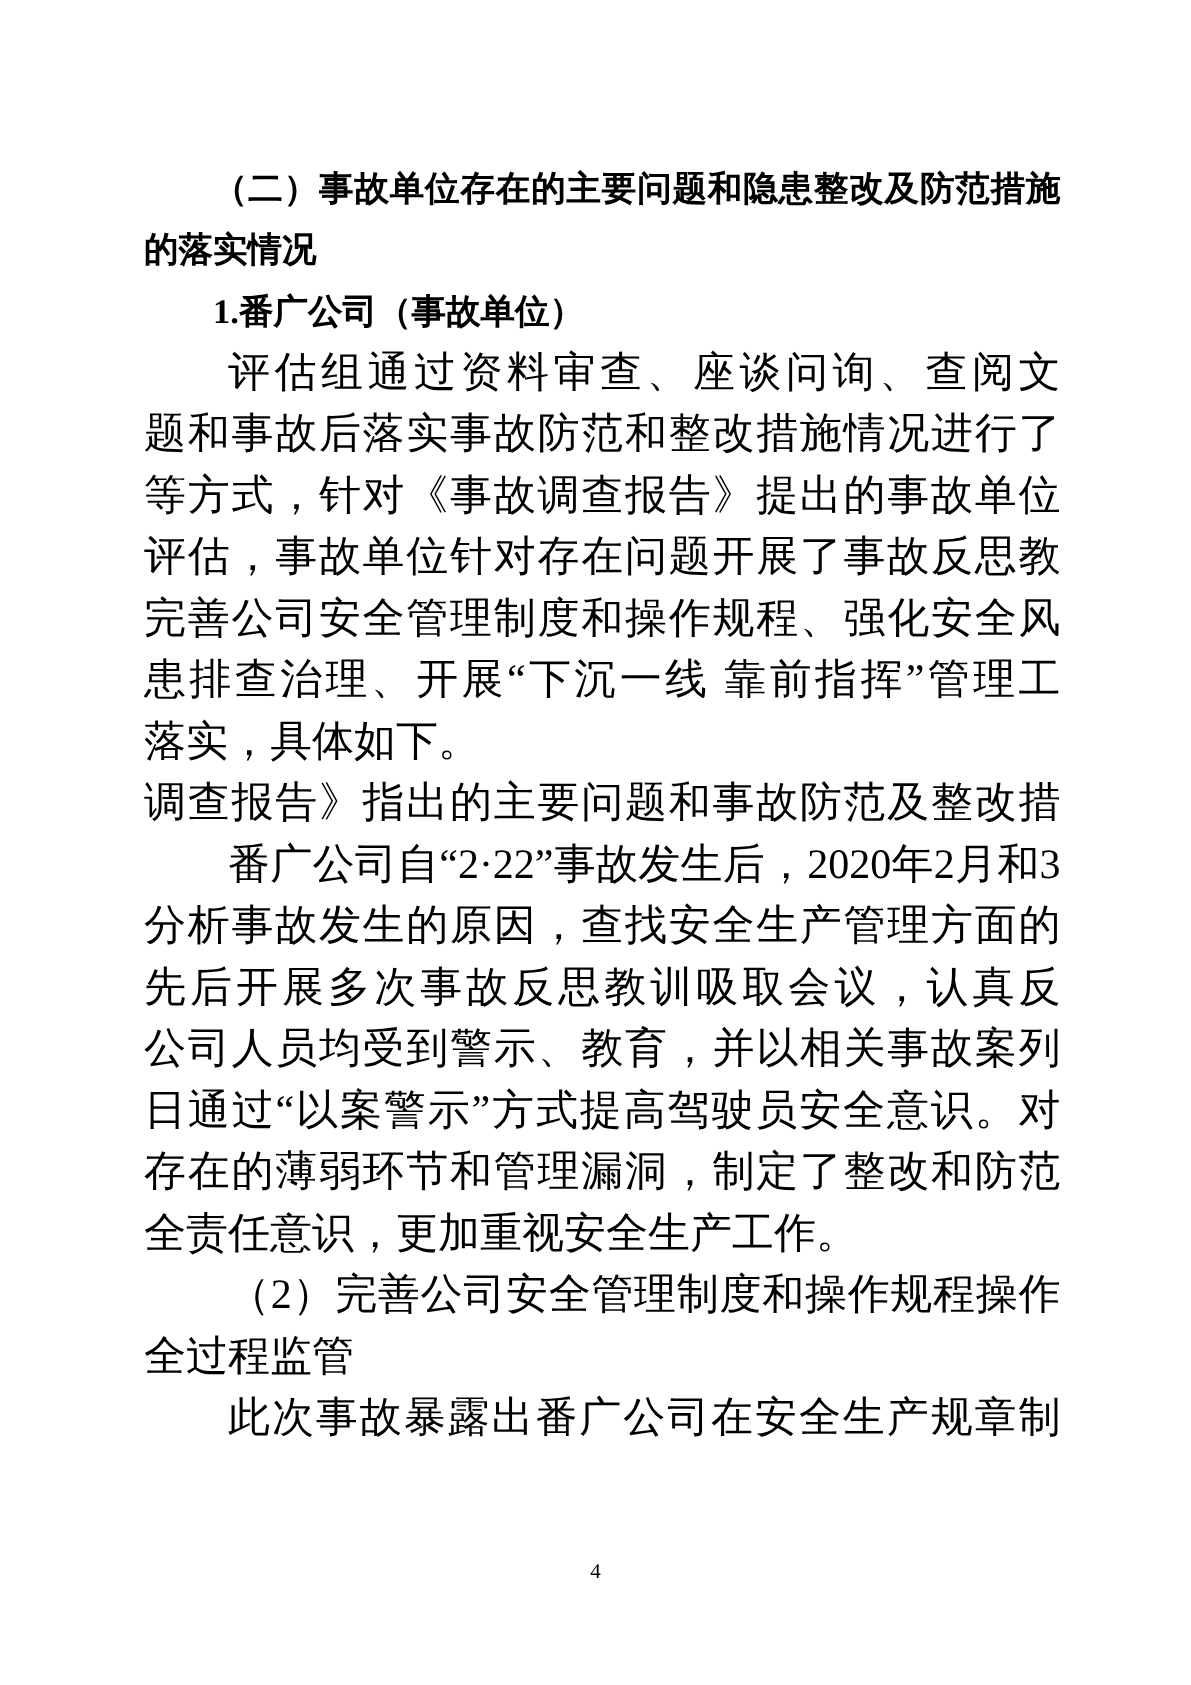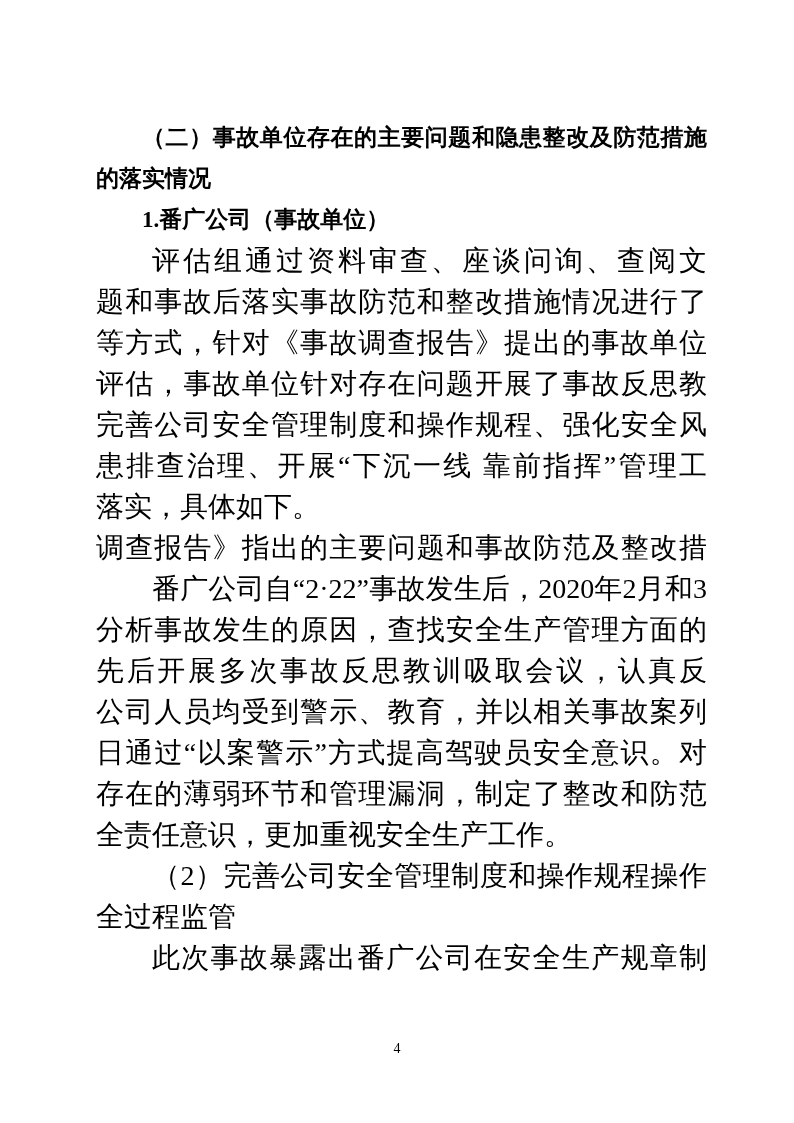--- a/index.html
+++ b/index.html
@@ -12,21 +12,21 @@
     .page {
       position: relative;
       width: 794px;
       height: 1123px;
       background: #ffffff;
       overflow: hidden;
     }
     .content {
       position: absolute;
       left: 96px;
-      top: 117px;
+      top: 105px;
       width: 611px;
     }
     .line {
       height: 41px;
       line-height: 41px;
       font-size: 28px;
       white-space: normal;
       overflow: hidden;
     }
     .bold {

